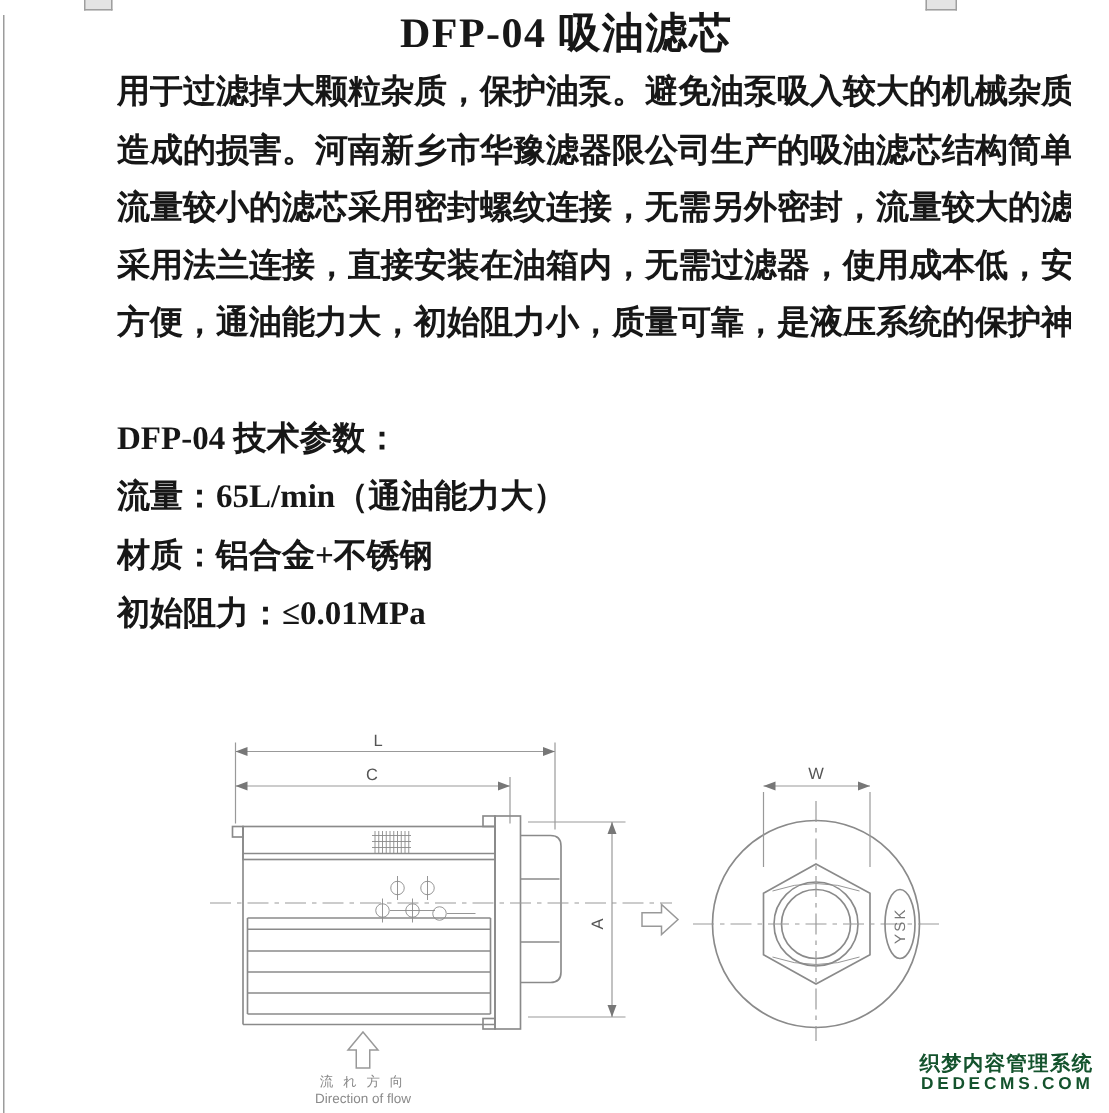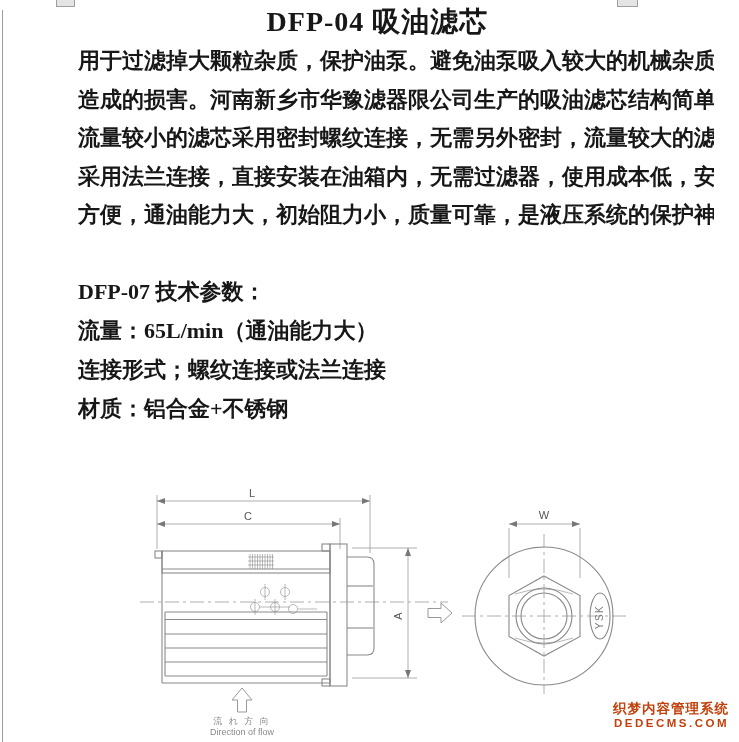--- a/index.html
+++ b/index.html
@@ -24,21 +24,21 @@
   .o{fill:none;stroke:#8a8a8a;stroke-width:1.1;}
   .t{fill:none;stroke:#8a8a8a;stroke-width:0.6;}
   .d{fill:none;stroke:#999999;stroke-width:0.8;}
   .cl{fill:none;stroke:#9a9a9a;stroke-width:0.8;stroke-dasharray:14 4 3 4;}
   .ah{fill:#777777;stroke:none;}
   .arrowshape{fill:#ffffff;stroke:#999999;stroke-width:1;}
   text.dim{font-family:"Liberation Sans","DejaVu Sans",sans-serif;font-size:11px;fill:#555555;}
   text.cap{font-family:"Liberation Sans","DejaVu Sans",sans-serif;font-size:9px;fill:#8a8a8a;}
   text.brand{font-family:"Liberation Sans","DejaVu Sans",sans-serif;font-size:10px;fill:#777777;letter-spacing:1.5px;}
   .watermark{position:absolute;right:10px;top:702px;text-align:right;
-    font-family:"Liberation Sans","DejaVu Sans",sans-serif;font-weight:bold;color:#c2410c;
+    font-family:"Liberation Sans","DejaVu Sans",sans-serif;font-weight:bold;color:#14532d;
     text-shadow:-1px -1px 0 #fff,1px -1px 0 #fff,-1px 1px 0 #fff,1px 1px 0 #fff,0 -1px 0 #fff,0 1px 0 #fff;}
   .wm1{font-size:13.5px;letter-spacing:1px;line-height:14px;}
   .wm2{font-size:11.5px;letter-spacing:2.5px;line-height:14px;}
 </style>
 </head>
 <body>
 
 <div class="page">
 
   <div class="page-tab tab-left"></div>
@@ -49,24 +49,24 @@
 
   <div class="body-text">
     <div class="bline">用于过滤掉大颗粒杂质，保护油泵。避免油泵吸入较大的机械杂质而</div>
     <div class="bline">造成的损害。河南新乡市华豫滤器限公司生产的吸油滤芯结构简单，</div>
     <div class="bline">流量较小的滤芯采用密封螺纹连接，无需另外密封，流量较大的滤芯</div>
     <div class="bline">采用法兰连接，直接安装在油箱内，无需过滤器，使用成本低，安装</div>
     <div class="bline">方便，通油能力大，初始阻力小，质量可靠，是液压系统的保护神。</div>
   </div>
 
   <div class="params">
-    <div class="pline">DFP-07 技术参数：</div>
+    <div class="pline">DFP-04 技术参数：</div>
     <div class="pline">流量：65L/min（通油能力大）</div>
-    <div class="pline">连接形式；螺纹连接或法兰连接</div>
     <div class="pline">材质：铝合金+不锈钢</div>
+    <div class="pline">初始阻力：≤0.01MPa</div>
   </div>
 
   <svg class="drawing" width="739" height="262" viewBox="0 480 739 262" xmlns="http://www.w3.org/2000/svg">
 
     <g>
       <line class="d" x1="157" y1="501" x2="370" y2="501"></line>
       <polygon class="ah" points="157,501 165,498 165,504"></polygon>
       <polygon class="ah" points="370,501 362,498 362,504"></polygon>
       <line class="d" x1="157" y1="495" x2="157" y2="549"></line>
       <line class="d" x1="370" y1="495" x2="370" y2="553"></line>

